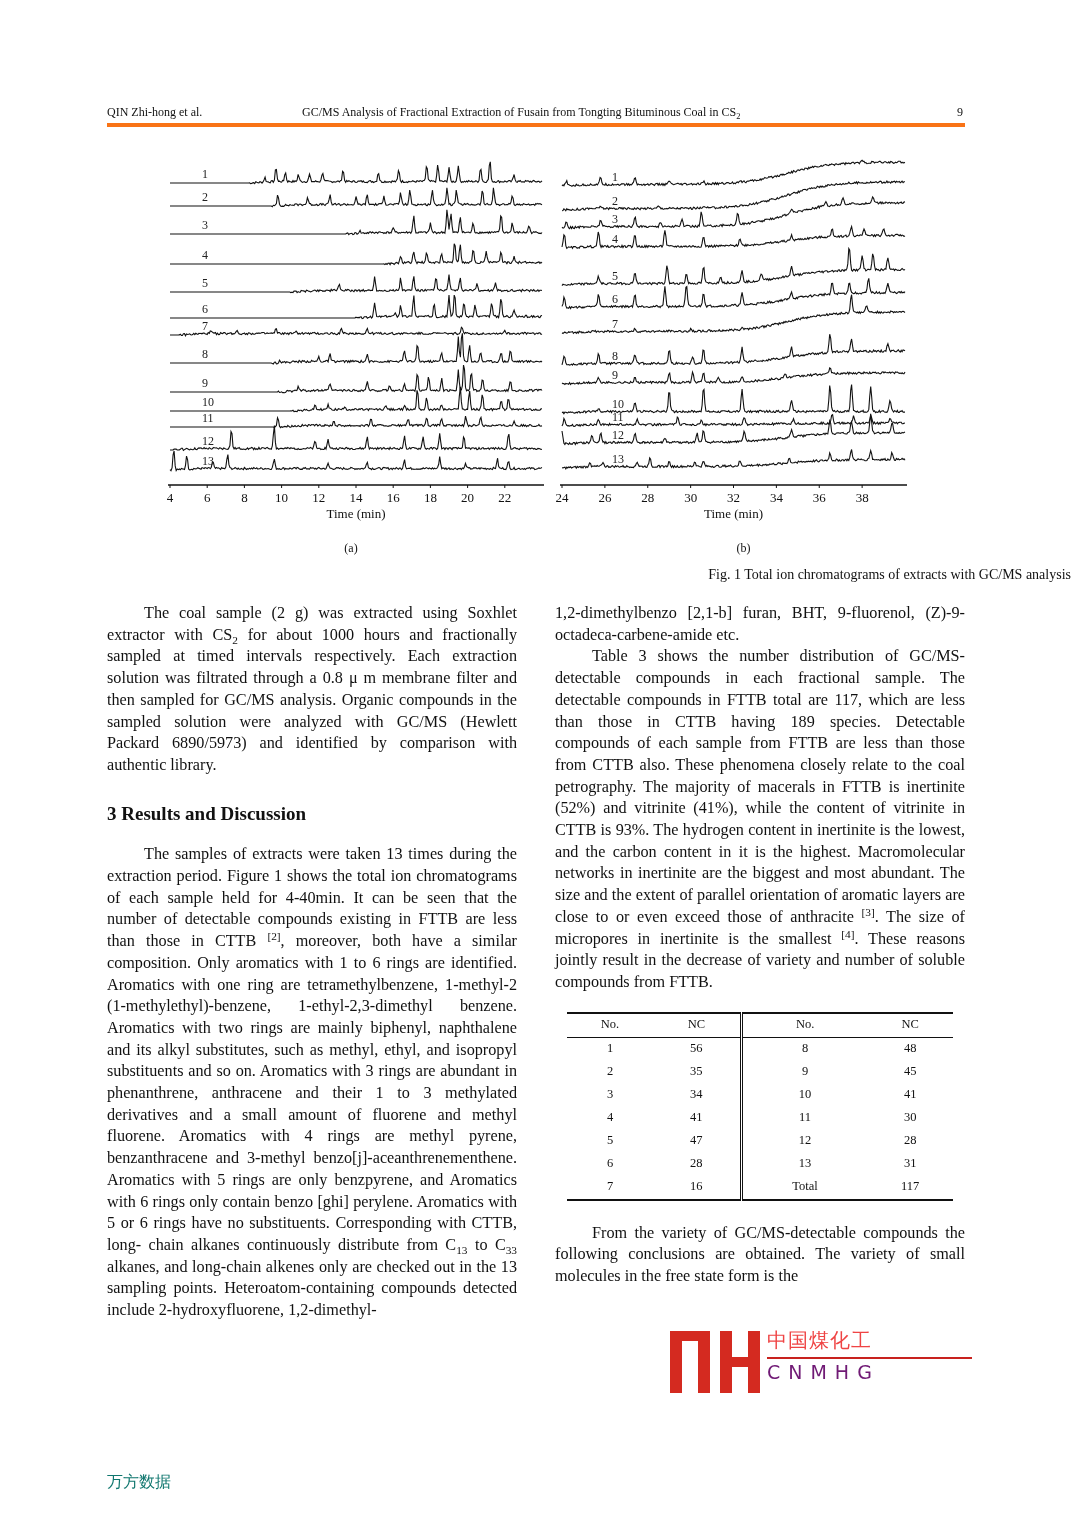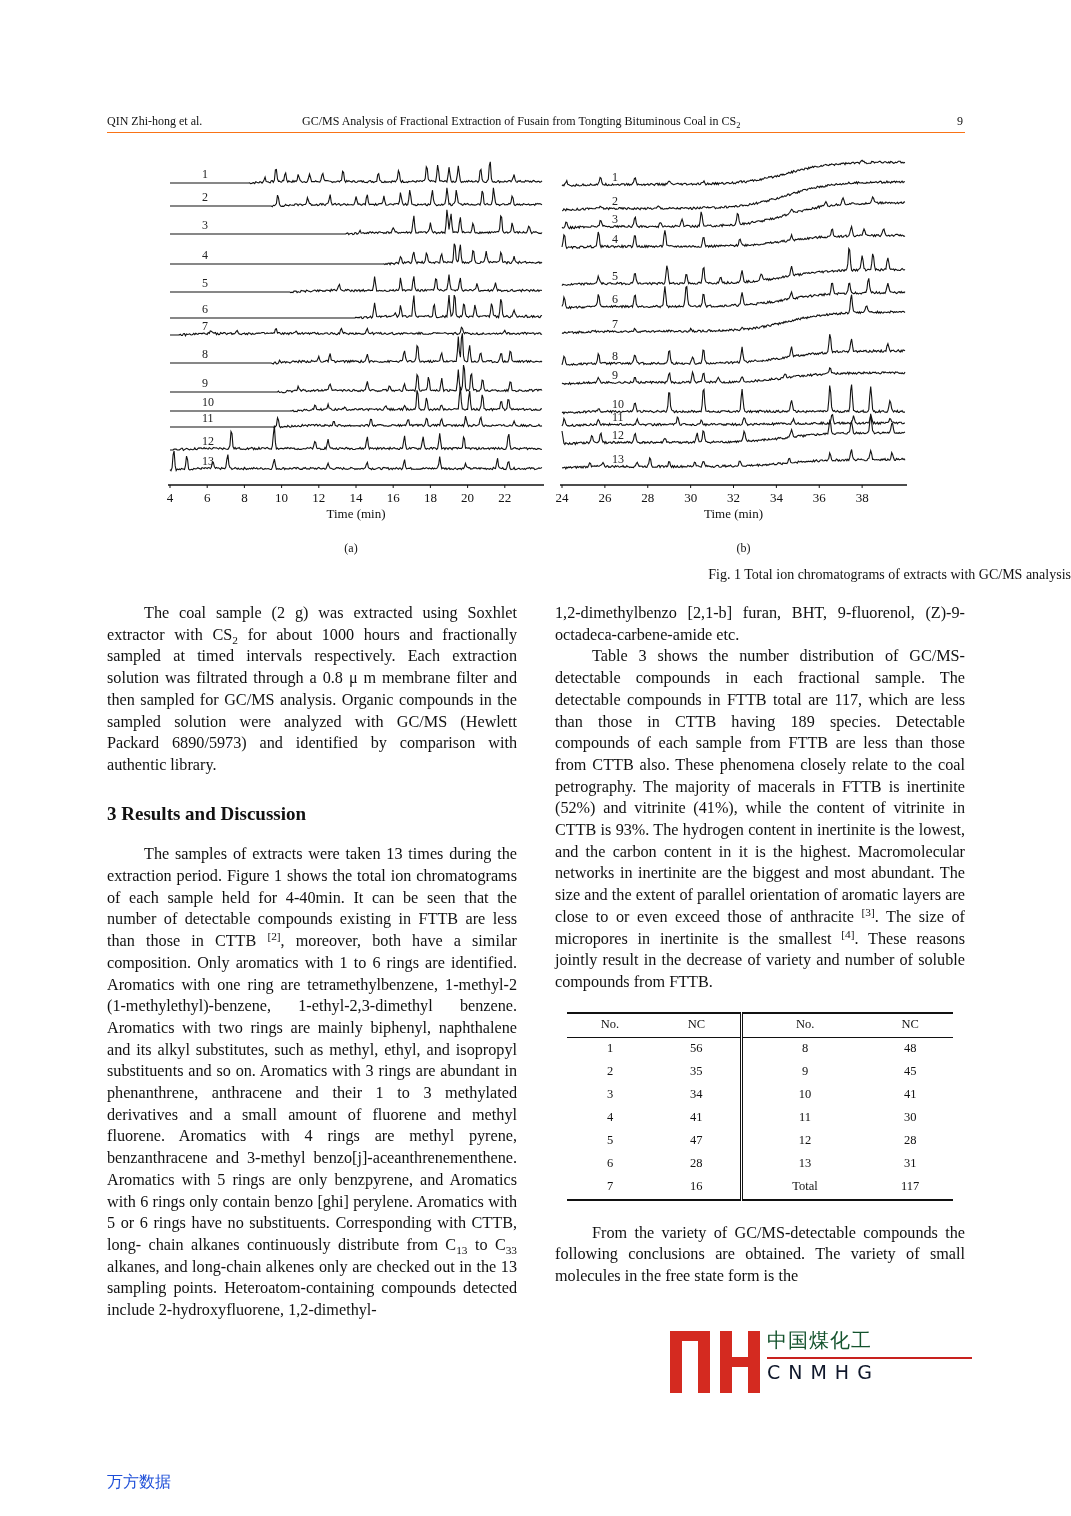--- a/index.html
+++ b/index.html
@@ -1,19 +1,19 @@
 <!DOCTYPE html>
 <html><head>
 <meta charset="utf-8">
 <style>
   html, body { margin: 0; padding: 0; background: #fff; }
   body { width: 1071px; height: 1516px; position: relative; overflow: hidden;
          font-family: "Liberation Serif", "DejaVu Serif", serif; color: #111; }
-  .header { position: absolute; left: 107px; top: 112px; width: 858px; height: 20px;
-            border-bottom: 1px solid #f97316; font-size: 12px; }
+  .header { position: absolute; left: 107px; top: 103px; width: 858px; height: 20px;
+            border-bottom: 4px solid #f97316; font-size: 12px; }
   .header .authors { position: absolute; left: 0; top: 2px; }
   .header .title { position: absolute; left: 195px; top: 2px; }
   .header .page { position: absolute; right: 2px; top: 2px; }
   sub, sup { font-size: 70%; line-height: 0; }
   .fig { position: absolute; left: 160px; top: 140px; width: 760px; height: 420px; }
   .fig svg { position: absolute; left: 0; top: 0; }
   .fig-caption { position: absolute; left: 0; width: 1071px; top: 567px; text-align: right; font-size: 14px; }
   .col { position: absolute; top: 603px; width: 410px; font-size: 16.2px; line-height: 21.7px; text-align: justify; }
   .col.left { left: 107px; }
   .col.right { left: 555px; }
@@ -24,24 +24,24 @@
   .table-caption { font-weight: bold; font-size: 14px; text-align: center; line-height: 19px; }
   table.t3 { margin: 0 auto 0 auto; width: 386px; border-collapse: collapse; font-size: 12.5px; }
   table.t3 th, table.t3 td { text-align: center; font-weight: normal; height: 23px; padding: 0; }
   table.t3 thead tr th { border-top: 2px solid #111; border-bottom: 1px solid #111; }
   table.t3 tbody tr:last-child td { border-bottom: 2px solid #111; }
   table.t3 .split { border-right: 3px double #111; }
   .table-note { font-size: 12.5px; margin: 10px 0 0 30px; }
   .last-para { margin-top: 22px !important; }
   .watermark { position: absolute; left: 670px; top: 1325px; width: 300px; height: 70px; }
   .wm-logo { position: absolute; left: 0; top: 0; width: 90px; height: 70px; }
-  .wm-cn { position: absolute; left: 97px; top: 2px; font-family: "DejaVu Sans", sans-serif; font-size: 20px; color: #14532d; letter-spacing: 1px; background: rgba(255,255,255,0.85); }
+  .wm-cn { position: absolute; left: 97px; top: 2px; font-family: "DejaVu Sans", sans-serif; font-size: 20px; color: #ef4444; letter-spacing: 1px; background: rgba(255,255,255,0.85); }
   .wm-line { position: absolute; left: 97px; top: 32px; width: 205px; height: 2px; background: #c8221e; }
-  .wm-en { position: absolute; left: 97px; top: 36px; font-family: "DejaVu Sans", sans-serif; font-size: 19px; color: #0f172a; letter-spacing: 8px; background: rgba(255,255,255,0.85); }
-  .footer-mark { position: absolute; left: 107px; top: 1472px; font-family: "DejaVu Sans", sans-serif; font-size: 16px; color: #1d4ed8; }
+  .wm-en { position: absolute; left: 97px; top: 36px; font-family: "DejaVu Sans", sans-serif; font-size: 19px; color: #701a75; letter-spacing: 8px; background: rgba(255,255,255,0.85); }
+  .footer-mark { position: absolute; left: 107px; top: 1472px; font-family: "DejaVu Sans", sans-serif; font-size: 16px; color: #0f766e; }
 </style>
 </head>
 <body>
 
 <div class="header">
   <span class="authors">QIN Zhi-hong et al.</span>
   <span class="title"><span>GC/MS Analysis of Fractional Extraction of Fusain from Tongting Bituminous Coal in CS</span><sub>2</sub></span>
   <span class="page">9</span>
 </div>
 

